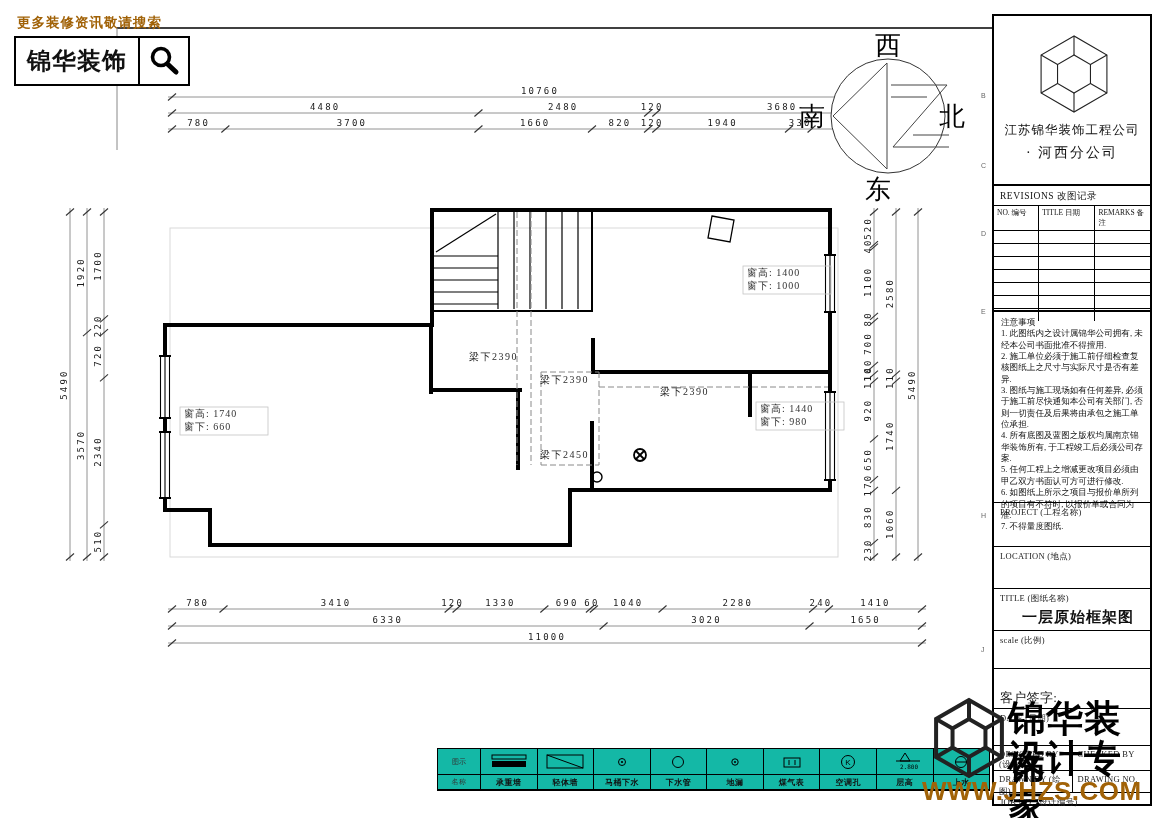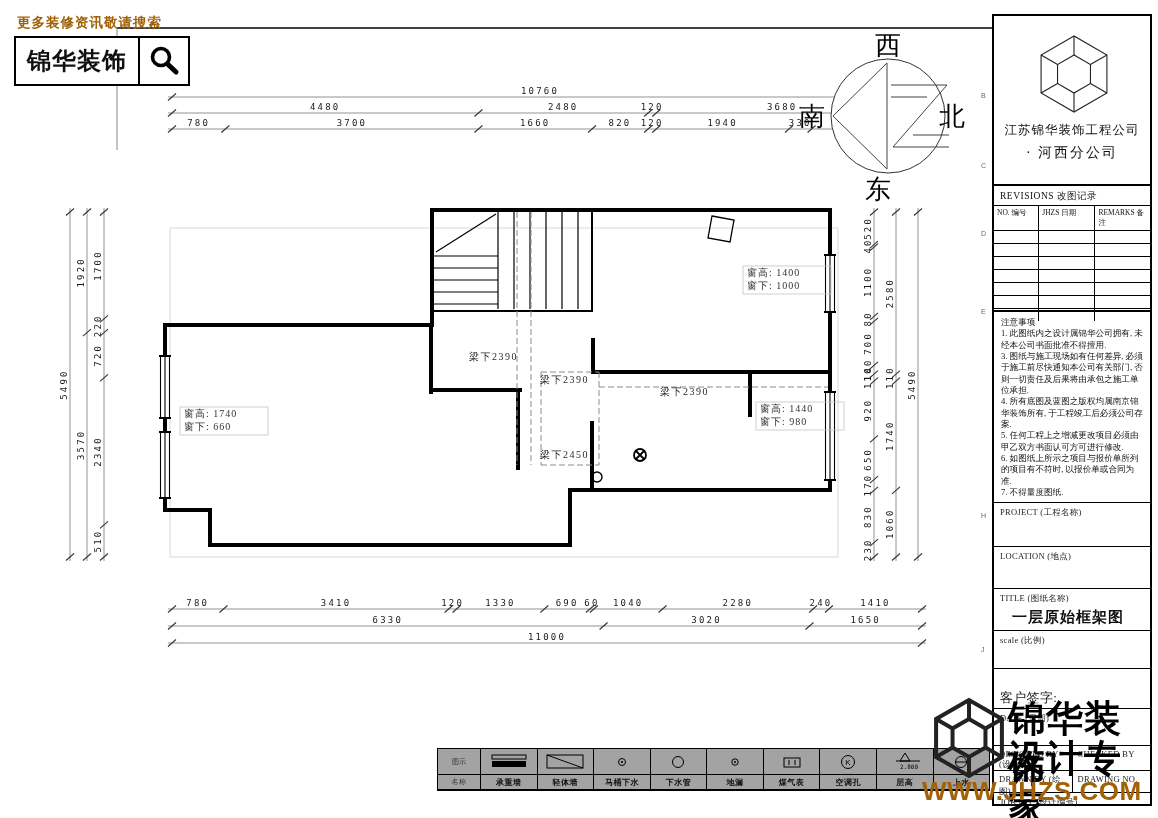--- a/index.html
+++ b/index.html
@@ -27,38 +27,38 @@
   .rev-row{display:flex;border-top:1px solid #000;height:12px;}
   .rev-row div{border-right:1px solid #000;box-sizing:border-box;}
   .rev-row div:last-child{border-right:none;}
   #notes-sec{top:296px;height:190px;padding:5px 7px;font-size:8.6px;line-height:1.32;}
   #notes-sec p{margin:0;}
   #notes-title{margin:0 0 1px 0;}
   .fld{border-top:1.5px solid #000;padding:4px 6px;box-sizing:border-box;}
   #fld-project{top:486px;height:44px;}
   #fld-location{top:530px;height:42px;}
   #fld-title{top:572px;height:42px;}
-  #drawing-title{font:700 15px "Liberation Sans",sans-serif;margin:3px 0 0 12px;letter-spacing:1px;}
+  #drawing-title{font:700 15px "Liberation Sans",sans-serif;margin:3px 0 0 12px;letter-spacing:1px;text-align:center;}
   #fld-scale{top:614px;height:38px;}
   #fld-sign{top:652px;height:40px;}
   #fld-sign .tb-label{font-size:13px;margin-top:16px;}
   #fld-date{top:692px;height:37px;}
   .two-col{display:flex;}
   .two-col>div{flex:1;padding:3px 5px;box-sizing:border-box;}
   .two-col>div:first-child{border-right:1px solid #000;}
   #fld-designed{top:729px;height:25px;padding:0;}
   #fld-drawn{top:754px;height:22px;padding:0;}
   #fld-job{top:776px;height:14px;}
   
   #watermark{left:920px;top:692px;width:238px;height:112px;pointer-events:none;}
   #wm-line1{position:absolute;left:88px;top:2px;font:700 37px "Liberation Sans",sans-serif;letter-spacing:1px;color:#000;}
   #wm-line2{position:absolute;left:88px;top:42px;font:700 37px "Liberation Sans",sans-serif;letter-spacing:1px;color:#000;}
   #wm-url{position:absolute;left:2px;top:84px;font:700 26px "Liberation Sans",sans-serif;letter-spacing:.5px;color:#a16207;}
   
-  #legend{left:437px;top:748px;width:553px;height:43px;border:1.5px solid #000;border-bottom:2.5px solid #000;display:flex;background:#a3a3a3;box-sizing:border-box;}
+  #legend{left:437px;top:748px;width:553px;height:43px;border:1.5px solid #000;border-bottom:2.5px solid #000;display:flex;background:#14b8a6;box-sizing:border-box;}
   .lg-col{border-right:1px solid #000;display:flex;flex-direction:column;box-sizing:border-box;flex:1;}
   .lg-col:last-child{border-right:none;}
   .lg-head{flex:none;width:43px;}
   .lg-sym{height:25px;display:flex;align-items:center;justify-content:center;}
   .lg-name{height:14px;border-top:1px solid #000;display:flex;align-items:center;justify-content:center;
            font:700 8px "Liberation Sans",sans-serif;letter-spacing:.5px;}
   .lg-headtxt{font:400 7px "Liberation Serif",serif;color:#333;}
   
   .zone{position:absolute;left:981px;font:7px "Liberation Sans",sans-serif;color:#666;}
 </style>
@@ -349,21 +349,21 @@
         <line x1="74.90896534380867" y1="25.000000000000004" x2="58.45448267190434" y2="34.5"></line>
       </g>
     </svg>
   <div id="company-name">江苏锦华装饰工程公司</div>
   <div id="company-branch">·   河西分公司</div>
 
   <div id="rev-sec" class="sec">
     <div id="rev-title">REVISIONS 改图记录</div>
     <div id="rev-head">
         <div style="width: 29%; font-family: Liberation Serif, serif;">NO. 编号</div>
-        <div style="width: 36%;">JHZS 日期</div>
+        <div style="width: 36%;">TITLE 日期</div>
         <div style="width: 35%;">REMARKS 备注</div>
       </div>
     <div id="rev-rows">
         <div class="rev-row">
           <div style="width: 29%;"></div>
           <div style="width: 36%;"></div>
           <div style="width: 35%;"></div>
         </div>
         <div class="rev-row">
           <div style="width: 29%;"></div>
@@ -395,20 +395,21 @@
           <div style="width: 36%;"></div>
           <div style="width: 35%;"></div>
         </div>
       </div>
   </div>
 
   <div id="notes-sec" class="sec">
     <p id="notes-title">注意事项</p>
     <div id="notes-list">
         <p>1. 此图纸内之设计属锦华公司拥有, 未经本公司书面批准不得擅用.</p>
+        <p>2. 施工单位必须于施工前仔细检查复核图纸上之尺寸与实际尺寸是否有差异.</p>
         <p>3. 图纸与施工现场如有任何差异, 必须于施工前尽快通知本公司有关部门, 否则一切责任及后果将由承包之施工单位承担.</p>
         <p>4. 所有底图及蓝图之版权均属南京锦华装饰所有, 于工程竣工后必须公司存案.</p>
         <p>5. 任何工程上之增减更改项目必须由甲乙双方书面认可方可进行修改.</p>
         <p>6. 如图纸上所示之项目与报价单所列的项目有不符时, 以报价单或合同为准.</p>
         <p>7. 不得量度图纸.</p>
       </div>
   </div>
 
   <div id="fld-project" class="sec fld">
     <div class="tb-label">PROJECT (工程名称)</div>

